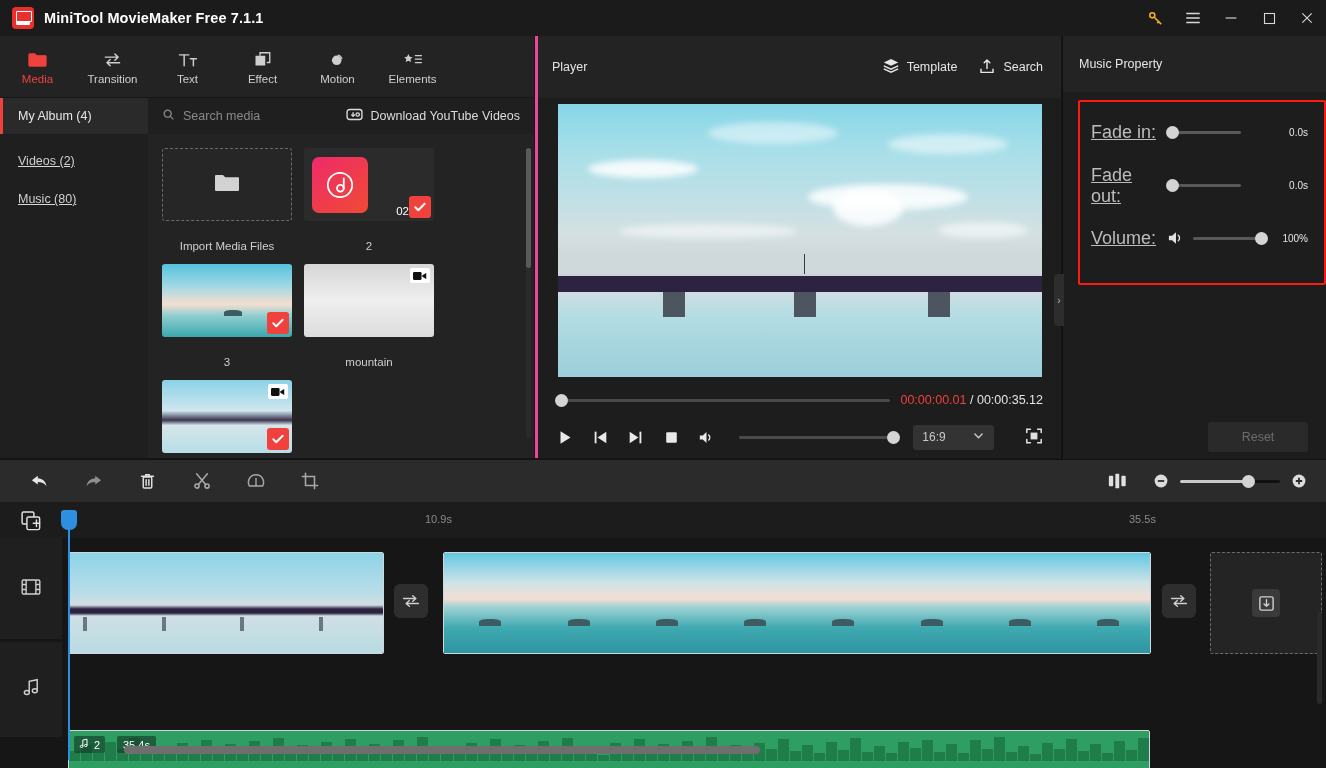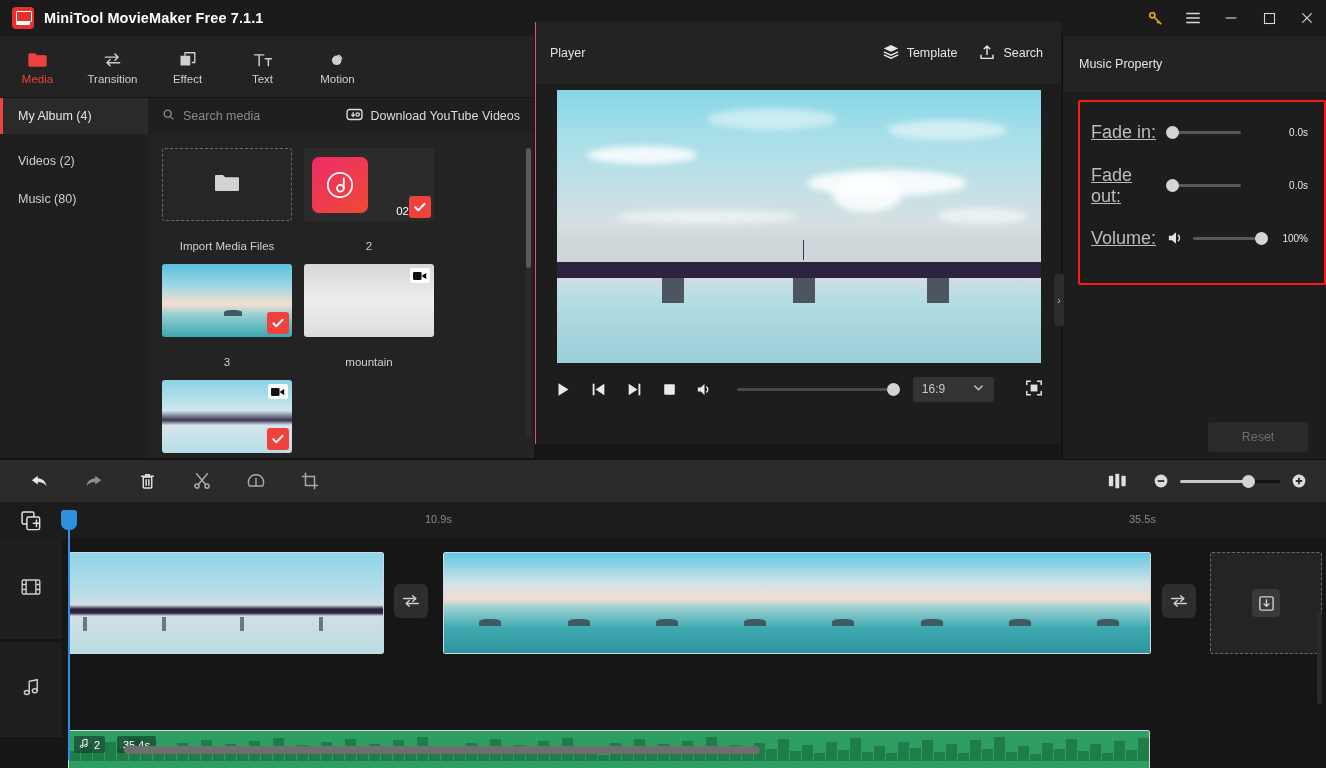--- a/index.html
+++ b/index.html
@@ -73,21 +73,21 @@
     padding-left: 14px; font-size: 12.5px; color: #8a8a8a;
   }
   .ytlink {
     display: flex; align-items: center; gap: 8px; font-size: 12.5px;
     color: #dcdcdc; padding-right: 14px;
   }
 
   
   .cats {
     position: absolute; top: 134px; left: 0; width: 148px; height: 324px;
-    background: #1f1f1f; padding-top: 8px;
+    background: #1f1f1f; padding-top: 8px; text-decoration: underline;
   }
   .cat { height: 38px; display: flex; align-items: center; padding-left: 18px;
          font-size: 12.5px; color: #cfcfcf; }
 
   
   .mediapane {
     position: absolute; top: 134px; left: 148px; width: 386px; height: 324px;
     background: #232323; overflow: hidden;
   }
   .grid { padding: 14px 0 0 14px; display: flex; flex-wrap: wrap; gap: 12px 12px; width: 350px; }
@@ -120,22 +120,22 @@
   .sky2 { background: linear-gradient(180deg,#d6d6d6 0%,#efefef 50%,#dcdcdc 100%); }
   .sky3 { background: linear-gradient(180deg,#8ad2e6 0%,#cfe7ee 42%,#3b3350 55%,#d5e6ea 62%,#b7dde6 100%); }
   .pane-scroll {
     position: absolute; right: 3px; top: 14px; width: 5px; height: 290px;
     background: #2a2a2a; border-radius: 3px;
   }
   .pane-scroll i { display: block; width: 5px; height: 120px; background: #5a5a5a; border-radius: 3px; }
 
   
   .playerwrap {
-    position: absolute; top: 22px; left: 535px; width: 526px; height: 422px;
-    background: #1d1d1d; border-left: 1px solid #ec4899;
+    position: absolute; top: 36px; left: 535px; width: 526px; height: 422px;
+    background: #1d1d1d; border-left: 3px solid #ec4899;
   }
   .playerhead { height: 62px; display: flex; align-items: center; background: #232323; }
   .playerhead .ph-title { margin-left: 14px; font-size: 12.5px; color: #e2e2e2; }
   .ph-actions { margin-left: auto; display: flex; align-items: center; gap: 22px; padding-right: 18px; }
   .ph-act { display: flex; align-items: center; gap: 8px; font-size: 12.5px; color: #e6e6e6; }
   .stage { height: 285px; background: #1d1d1d; display: flex; align-items: center; justify-content: center; }
   .video {
     width: 484px; height: 273px; position: relative; overflow: hidden;
     background: linear-gradient(180deg,#86d6e7 0%,#a9dfe9 18%,#bfe0e6 34%,#d5e0e2 48%,#cfd9dc 55%);
   }
@@ -329,44 +329,53 @@
       <span class="mt-ico">
         <svg width="19" height="17" viewBox="0 0 24 20" fill="none" stroke="#cfcfcf" stroke-width="1.8" stroke-linecap="round" stroke-linejoin="round">
           <path d="M3 7h16M15 3l4 4-4 4"></path>
             <path d="M21 14H5M9 10l-4 4 4 4"></path>
         </svg>
       </span>
       <span>Transition</span>
     </div>
     <div class="modtab">
       <span class="mt-ico">
+        <svg width="20" height="17" viewBox="0 0 26 20" fill="none" stroke="#cfcfcf" stroke-width="1.9" stroke-linecap="round">
+          <path d="M2 4h12M8 4v14"></path>
+            <path d="M16 9h8M20 9v9"></path>
+        </svg>
+      </span>
+      <span>Text</span>
+    </div>
+    <div class="modtab">
+      <span class="mt-ico">
         <svg width="18" height="17" viewBox="0 0 24 22" fill="none" stroke="#cfcfcf" stroke-width="1.8">
           <rect x="2" y="6" width="13" height="13" fill="#cfcfcf" stroke="none"></rect>
             <path d="M8 6V2h13v13h-4"></path>
         </svg>
       </span>
       <span>Effect</span>
-    </div>
-    <div class="modtab">
-      <span class="mt-ico">
-        <svg width="20" height="17" viewBox="0 0 26 20" fill="none" stroke="#cfcfcf" stroke-width="1.9" stroke-linecap="round">
-          <path d="M2 4h12M8 4v14"></path>
-            <path d="M16 9h8M20 9v9"></path>
-        </svg>
-      </span>
-      <span>Text</span>
     </div>
     <div class="modtab">
       <span class="mt-ico">
         <svg width="19" height="17" viewBox="0 0 24 22" fill="none">
           <circle cx="11" cy="12" r="6.2" fill="#cfcfcf"></circle>
           <path d="M13 5.4a7 7 0 014.6 4.3" stroke="#cfcfcf" stroke-width="1.6" stroke-linecap="round"></path>
         </svg>
       </span>
       <span>Motion</span>
+    </div>
+    <div class="modtab">
+      <span class="mt-ico">
+        <svg width="20" height="17" viewBox="0 0 26 20" fill="none" stroke="#cfcfcf" stroke-width="1.6" stroke-linecap="round">
+          <path d="M7 3l1.7 3.5L12.5 7l-2.8 2.5.7 3.8L7 11.5 3.6 13.3l.7-3.8L1.5 7l3.8-.5z" fill="#cfcfcf" stroke="none"></path>
+          <path d="M16 5h8M16 9.5h8M16 14h8"></path>
+        </svg>
+      </span>
+      <span>Elements</span>
     </div>
   </div>
 
   <div class="mediahead">
     <div class="myalbum">
       <span>My Album (4)</span>
     </div>
     <div class="searchbox">
       <span>
         <svg width="13" height="13" viewBox="0 0 24 24" fill="none" stroke="#8a8a8a" stroke-width="2.4">
@@ -515,20 +524,30 @@
         <div class="v-rail"></div>
         <div class="v-bridge"></div>
         <div class="v-sea"></div>
         <div class="v-pier" style="left:105px;"></div>
         <div class="v-pier" style="left:236px;"></div>
         <div class="v-pier" style="left:370px;"></div>
       </div>
     </div>
 
     <div class="playctl">
+      <div class="seekrow">
+        <div class="seekbar">
+            <div class="seekknob"></div>
+          </div>
+        <div class="times">
+          <span class="t-cur">00:00:00.01</span>
+          <span class="t-sep">/</span>
+          <span class="t-tot">00:00:35.12</span>
+        </div>
+      </div>
       <div class="btnrow">
         <div class="pbtn">
           <svg width="15" height="15" viewBox="0 0 18 18" fill="#e9e9e9">
               <path d="M3 1.5l12 7.5L3 16.5z"></path>
             </svg>
         </div>
         <div class="pbtn">
           <svg width="15" height="15" viewBox="0 0 18 18" fill="#e9e9e9">
               <rect x="2" y="2" width="2.2" height="14"></rect>
               <path d="M16 2L5.5 9 16 16z"></path>

